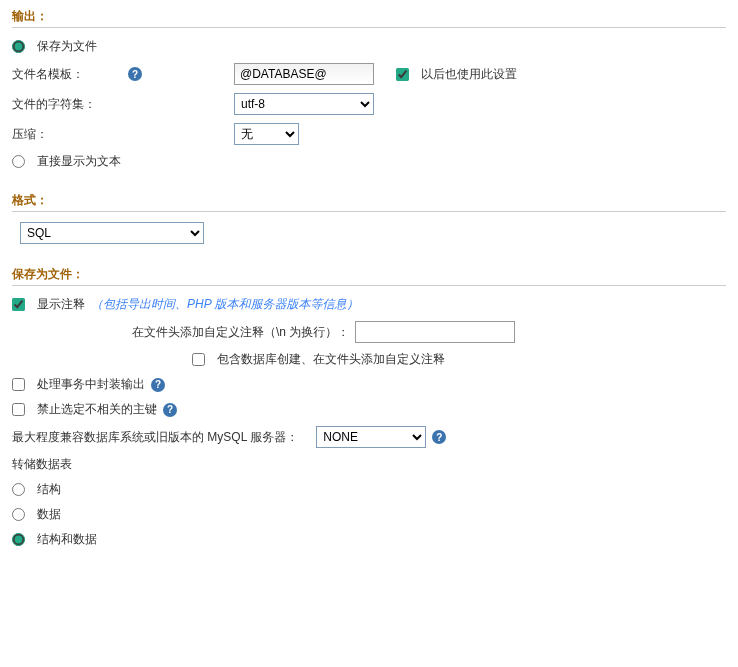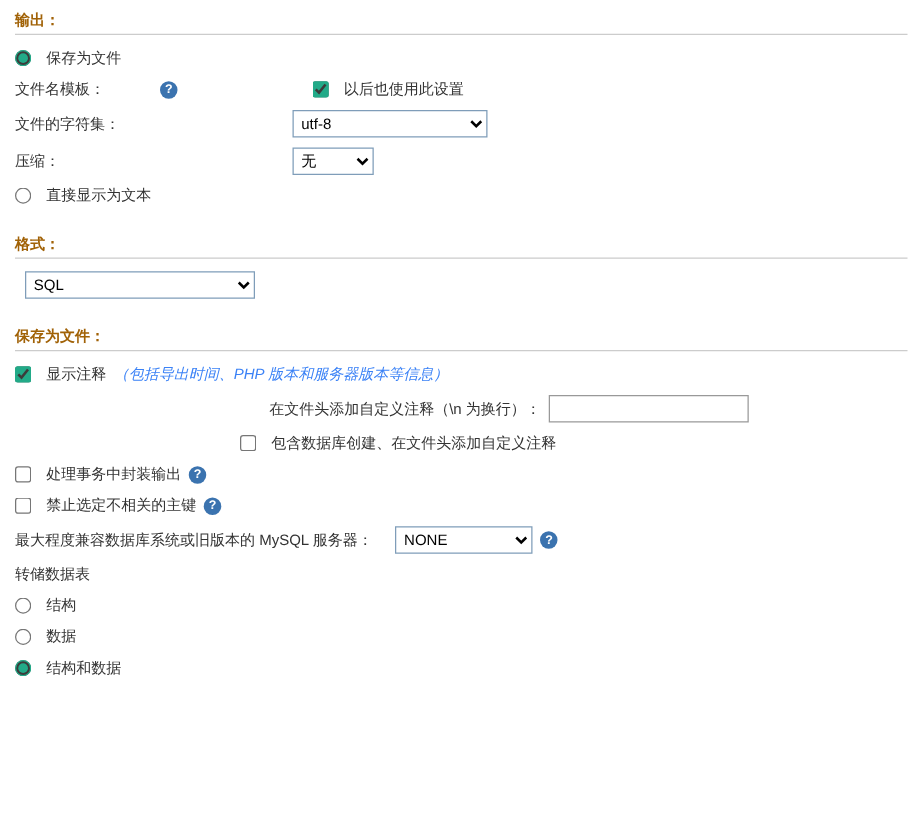--- a/index.html
+++ b/index.html
@@ -54,21 +54,21 @@
   border-radius: 50%;
   background: #3b73af;
   color: #fff;
   font-size: 10px;
   font-weight: bold;
   cursor: pointer;
 }
 .italic { font-style: italic; color: #3b82f6; }
 .section-gap { margin-top: 22px; }
 .full-select { width: 184px; }
-.mid-select { width: 156px; }
+.mid-select { width: 140px; }
 .sm-select { width: 65px; }
 .chk-green { accent-color: #2a8; }
 .chk-blue { accent-color: #36c; }
 .input-filename {
   width: 140px;
   background: linear-gradient(#f2f2f2,#fff);
   border: 1px solid #aaa;
 }
 </style>
 </head>
@@ -78,20 +78,21 @@
 
 <div class="indent-1 row">
   <input type="radio" name="out" checked="" class="chk-green" style="">
   <span>保存为文件</span>
 </div>
 
 <div class="indent-2 row">
   <span class="label-col">文件名模板：</span>
   <span class="help-icon">?</span>
   <span style="width:80px"></span>
+  <input type="text" class="input-filename" value="@DATABASE@" style="">
   <span style="width:10px"></span>
   <input type="checkbox" checked="" class="chk-green" style="">
   <span>以后也使用此设置</span>
 </div>
 
 <div class="indent-2 row">
   <span class="label-col">文件的字符集：</span>
   <span style="width:100px"></span>
   <select class="mid-select">
     <option>utf-8</option>
@@ -119,21 +120,21 @@
 </div>
 
 <div class="section-gap section-title">保存为文件：</div>
 
 <div class="indent-2 row">
   <input type="checkbox" checked="" class="chk-green" style="">
   <span>显示注释</span>
   <span class="italic">（包括导出时间、PHP 版本和服务器版本等信息）</span>
 </div>
 
-<div class="row" style="margin-left:76px;justify-content:center;">
+<div class="row" style="margin-left:120px;">
   <span>在文件头添加自定义注释（\n 为换行）：</span>
   <input type="text" style="width: 160px;" value="">
 </div>
 
 <div class="row" style="margin-left:180px;">
   <input type="checkbox" class="chk-blue" style="">
   <span>包含数据库创建、在文件头添加自定义注释</span>
 </div>
 
 <div class="indent-2 row" style="margin-top:6px;">

